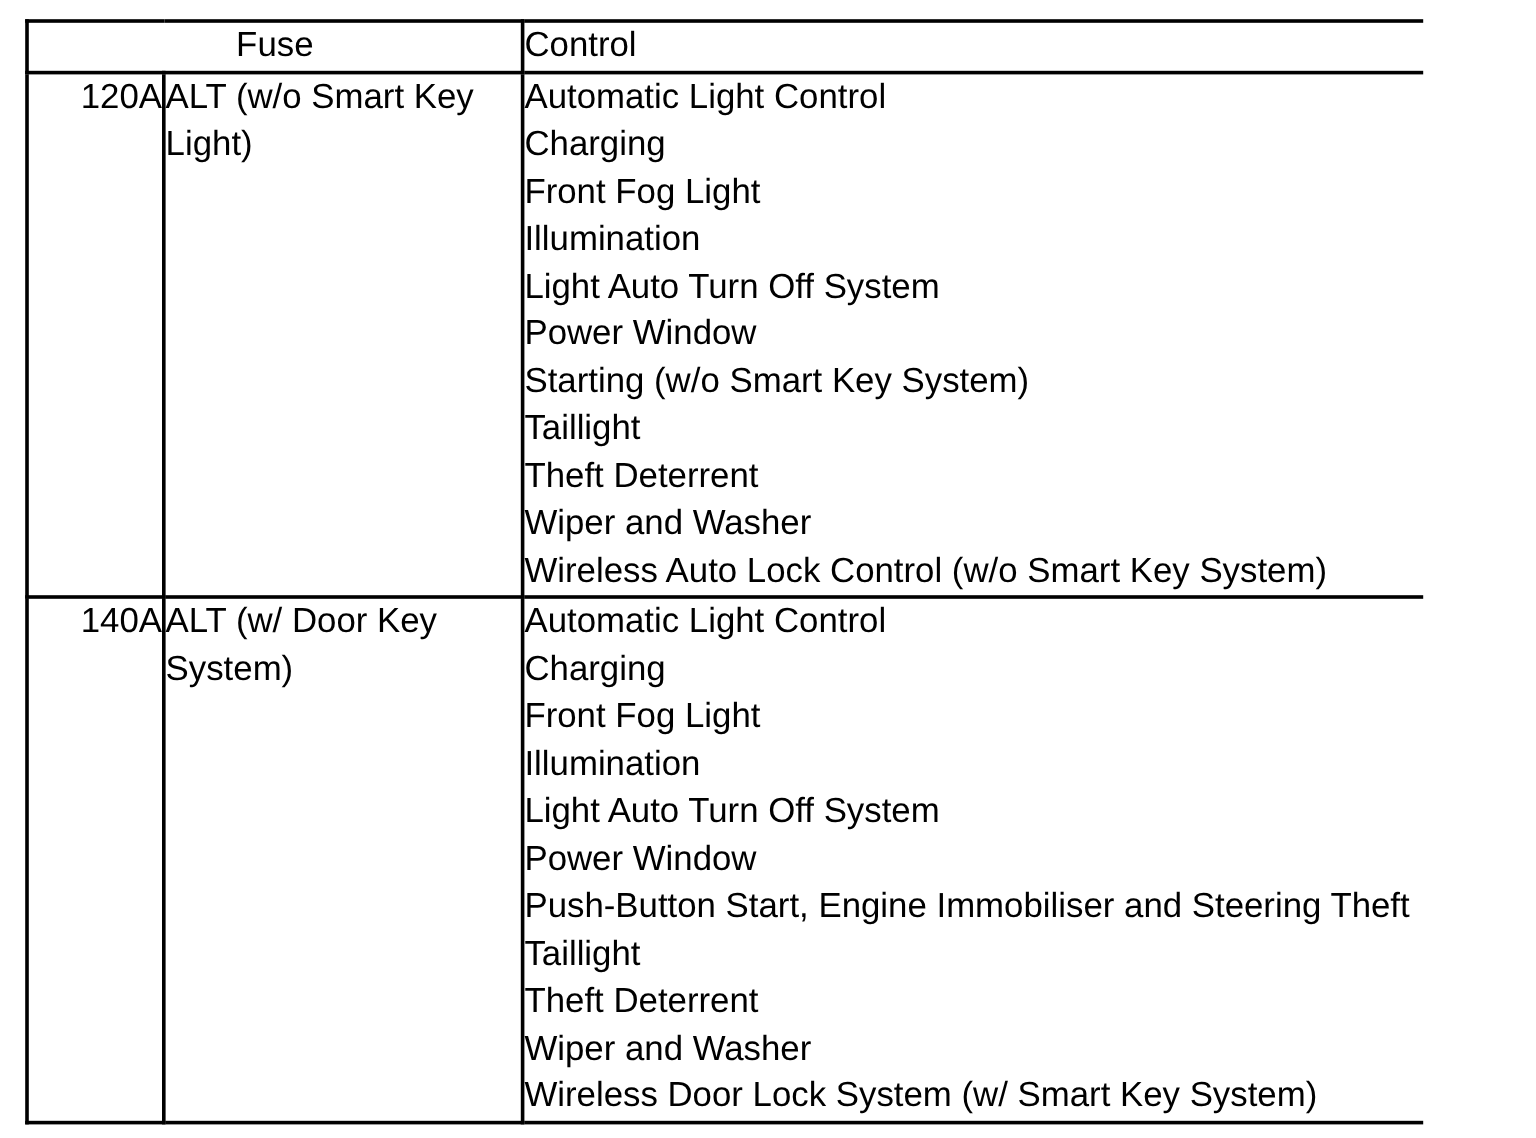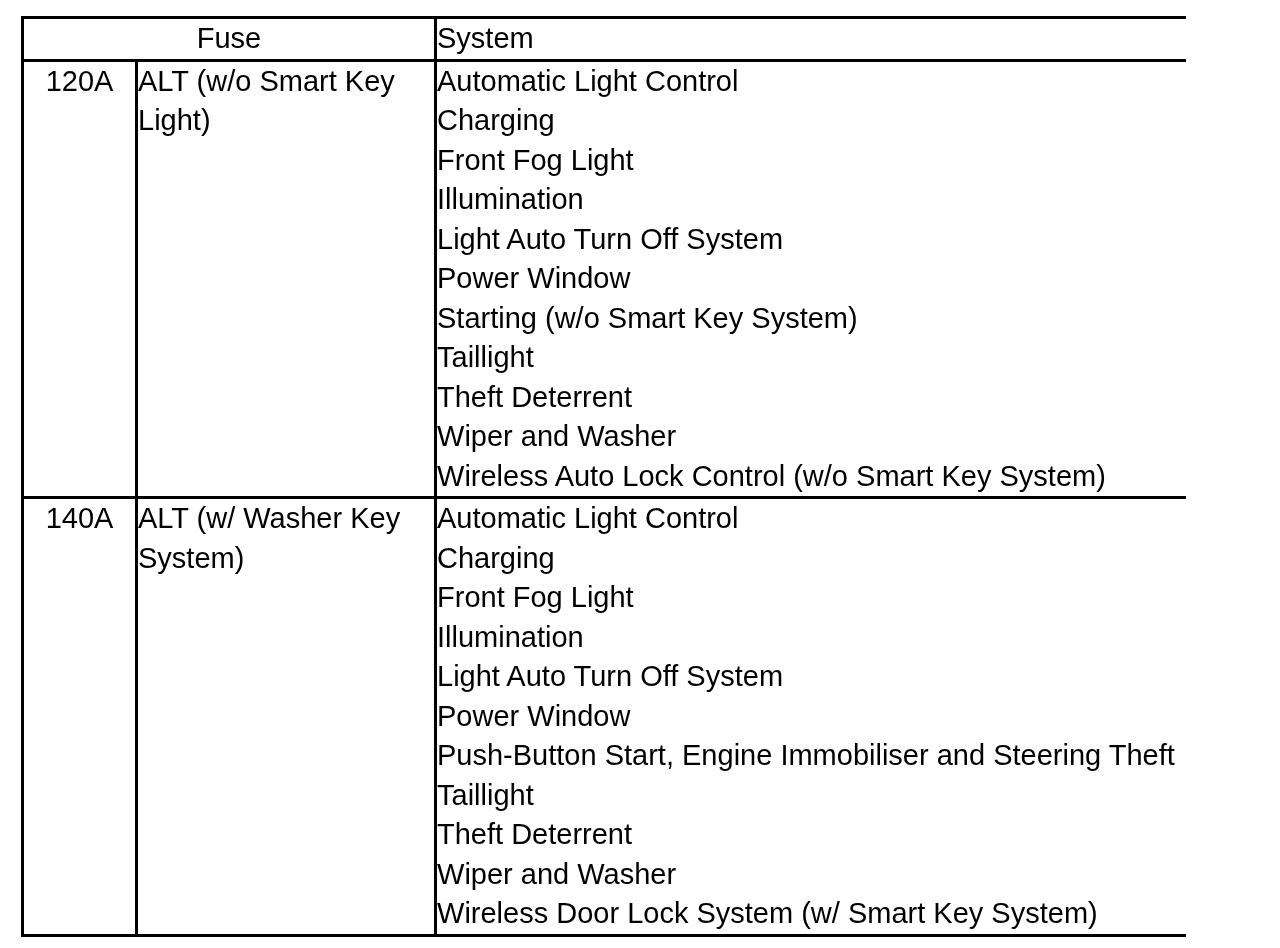--- a/index.html
+++ b/index.html
@@ -53,21 +53,21 @@
   th.header-system {
     text-align: left;
     height: 39px;
     vertical-align: middle;
     font-size: 29px;
     line-height: 34px;
     padding-left: 11px;
   }
   td.amp-cell {
     vertical-align: middle;
-    text-align: center;
+    text-align: right;
     padding-left: 11px;
     font-size: 29px;
     line-height: 34px;
   }
   td.desc-cell {
     vertical-align: middle;
     text-align: left;
     padding-left: 10px;
     padding-right: 6px;
     font-size: 29px;
@@ -99,21 +99,21 @@
   <table class="fuse-table">
     <colgroup>
       <col class="col-amp">
       <col class="col-desc">
       <col class="col-system">
     </colgroup>
 
     <thead>
       <tr>
         <th class="header-fuse" colspan="2">Fuse</th>
-        <th class="header-system">System</th>
+        <th class="header-system">Control</th>
       </tr>
     </thead>
 
     <tbody>
 
       <tr>
         <td class="amp-cell">120A</td>
         <td class="desc-cell">ALT (w/o Smart Key Light)</td>
         <td class="system-cell">
           <ul class="system-list">
@@ -127,21 +127,21 @@
             <li>Taillight</li>
             <li>Theft Deterrent</li>
             <li>Wiper and Washer</li>
             <li>Wireless Auto Lock Control (w/o Smart Key System)</li>
           </ul>
         </td>
       </tr>
 
       <tr>
         <td class="amp-cell">140A</td>
-        <td class="desc-cell">ALT (w/ Washer Key System)</td>
+        <td class="desc-cell">ALT (w/ Door Key System)</td>
         <td class="system-cell">
           <ul class="system-list">
             <li>Automatic Light Control</li>
             <li>Charging</li>
             <li>Front Fog Light</li>
             <li>Illumination</li>
             <li>Light Auto Turn Off System</li>
             <li>Power Window</li>
             <li>Push-Button Start, Engine Immobiliser and Steering Theft</li>
             <li>Taillight</li>

